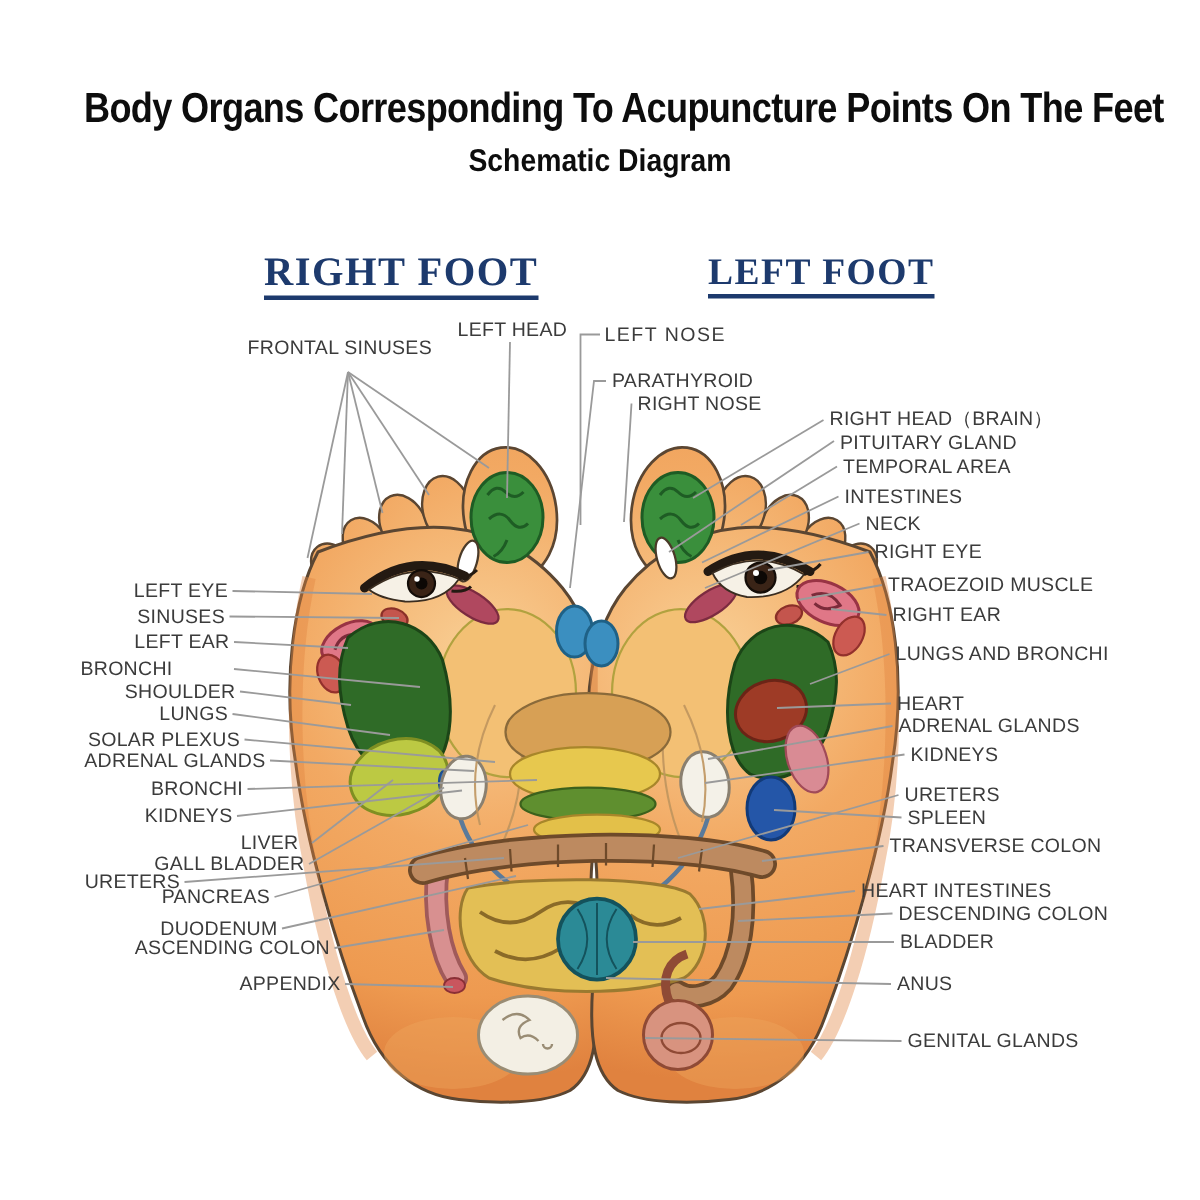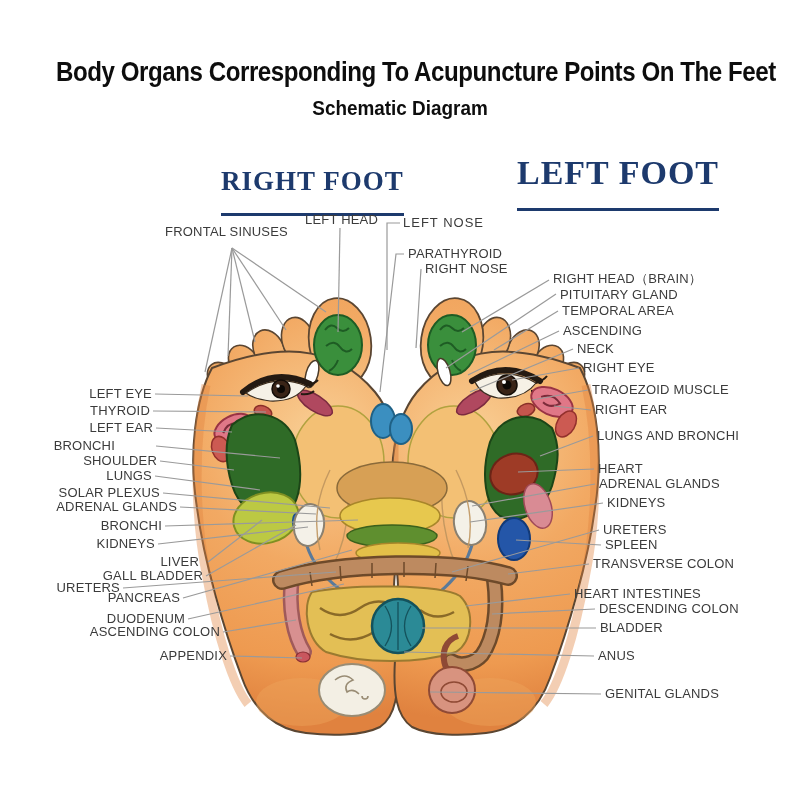--- a/index.html
+++ b/index.html
@@ -5,23 +5,23 @@
   html,body{margin:0;padding:0;background:#fff;}
   .canvas{position:relative;width:800px;height:800px;background:#ffffff;overflow:hidden;
           font-family:"Liberation Sans",sans-serif;}
   .title{position:absolute;top:56px;left:0;width:800px;text-align:center;
          font-weight:bold;font-size:28px;color:#0d0d0d;letter-spacing:-0.5px;
          transform:scaleX(.86);transform-origin:center;white-space:nowrap;}
   .subtitle{position:absolute;top:96px;left:0;width:800px;text-align:center;
             font-weight:bold;font-size:21px;color:#0d0d0d;transform:scaleX(.9);}
   .foot-header{position:absolute;font-family:"Liberation Serif",serif;font-weight:bold;
                font-size:27px;color:#1d3a6d;letter-spacing:1px;
-               border-bottom:3px solid #1d3a6d;padding-bottom:16px;white-space:nowrap;margin-left:45px;}
+               border-bottom:3px solid #1d3a6d;padding-bottom:0;white-space:nowrap;}
   #hdr-right{left:176px;top:166px;}
-  #hdr-left{left:472px;top:154px;font-size:34px;}
+  #hdr-left{left:472px;top:168px;font-size:25px;}
   .lbl{position:absolute;font-size:13px;line-height:13px;color:#3b3b3b;
        letter-spacing:.2px;white-space:nowrap;text-align:right;}
   .lbl.l{text-align:center;}
   svg.art{position:absolute;left:0;top:0;}
 </style>
 </head>
 <body>
 
 <div class="canvas">
 
@@ -203,21 +203,21 @@
       <path d="M594,656 L404,652"></path>
         <path d="M601,694 L430,692"></path>
     </g>
   </svg>
 
   <span class="lbl" style="left:305px;top:213px">LEFT HEAD</span>
   <span class="lbl" style="left:403px;top:216px;letter-spacing:1px">LEFT NOSE</span>
 
   <span class="lbl l" style="right:512px;top:225px">FRONTAL SINUSES</span>
   <span class="lbl l" style="right:648px;top:387px">LEFT EYE</span>
-  <span class="lbl l" style="right:650px;top:404px">THYROID</span>
+  <span class="lbl l" style="right:650px;top:404px">SINUSES</span>
   <span class="lbl l" style="right:647px;top:421px">LEFT EAR</span>
   <span class="lbl l" style="right:685px;top:439px">BRONCHI</span>
   <span class="lbl l" style="right:643px;top:454px">SHOULDER</span>
   <span class="lbl l" style="right:648px;top:469px">LUNGS</span>
   <span class="lbl l" style="right:640px;top:486px">SOLAR PLEXUS</span>
   <span class="lbl l" style="right:623px;top:500px">ADRENAL GLANDS</span>
   <span class="lbl l" style="right:638px;top:519px">BRONCHI</span>
   <span class="lbl l" style="right:645px;top:537px">KIDNEYS</span>
   <span class="lbl l" style="right:601px;top:555px">LIVER</span>
   <span class="lbl l" style="right:597px;top:569px">GALL BLADDER</span>
@@ -225,21 +225,21 @@
   <span class="lbl l" style="right:620px;top:591px">PANCREAS</span>
   <span class="lbl l" style="right:615px;top:612px">DUODENUM</span>
   <span class="lbl l" style="right:580px;top:625px">ASCENDING COLON</span>
   <span class="lbl l" style="right:573px;top:649px">APPENDIX</span>
 
   <span class="lbl" style="left:408px;top:247px">PARATHYROID</span>
   <span class="lbl" style="left:425px;top:262px">RIGHT NOSE</span>
   <span class="lbl" style="left:553px;top:272px">RIGHT HEAD（BRAIN）</span>
   <span class="lbl" style="left:560px;top:288px">PITUITARY GLAND</span>
   <span class="lbl" style="left:562px;top:304px">TEMPORAL AREA</span>
-  <span class="lbl" style="left:563px;top:324px">ASCENDING</span>
+  <span class="lbl" style="left:563px;top:324px">INTESTINES</span>
   <span class="lbl" style="left:577px;top:342px">NECK</span>
   <span class="lbl" style="left:583px;top:361px">RIGHT EYE</span>
   <span class="lbl" style="left:592px;top:383px">TRAOEZOID MUSCLE</span>
   <span class="lbl" style="left:595px;top:403px">RIGHT EAR</span>
   <span class="lbl" style="left:597px;top:429px">LUNGS AND BRONCHI</span>
   <span class="lbl" style="left:598px;top:462px">HEART</span>
   <span class="lbl" style="left:599px;top:477px">ADRENAL GLANDS</span>
   <span class="lbl" style="left:607px;top:496px">KIDNEYS</span>
   <span class="lbl" style="left:603px;top:523px">URETERS</span>
   <span class="lbl" style="left:605px;top:538px">SPLEEN</span>

